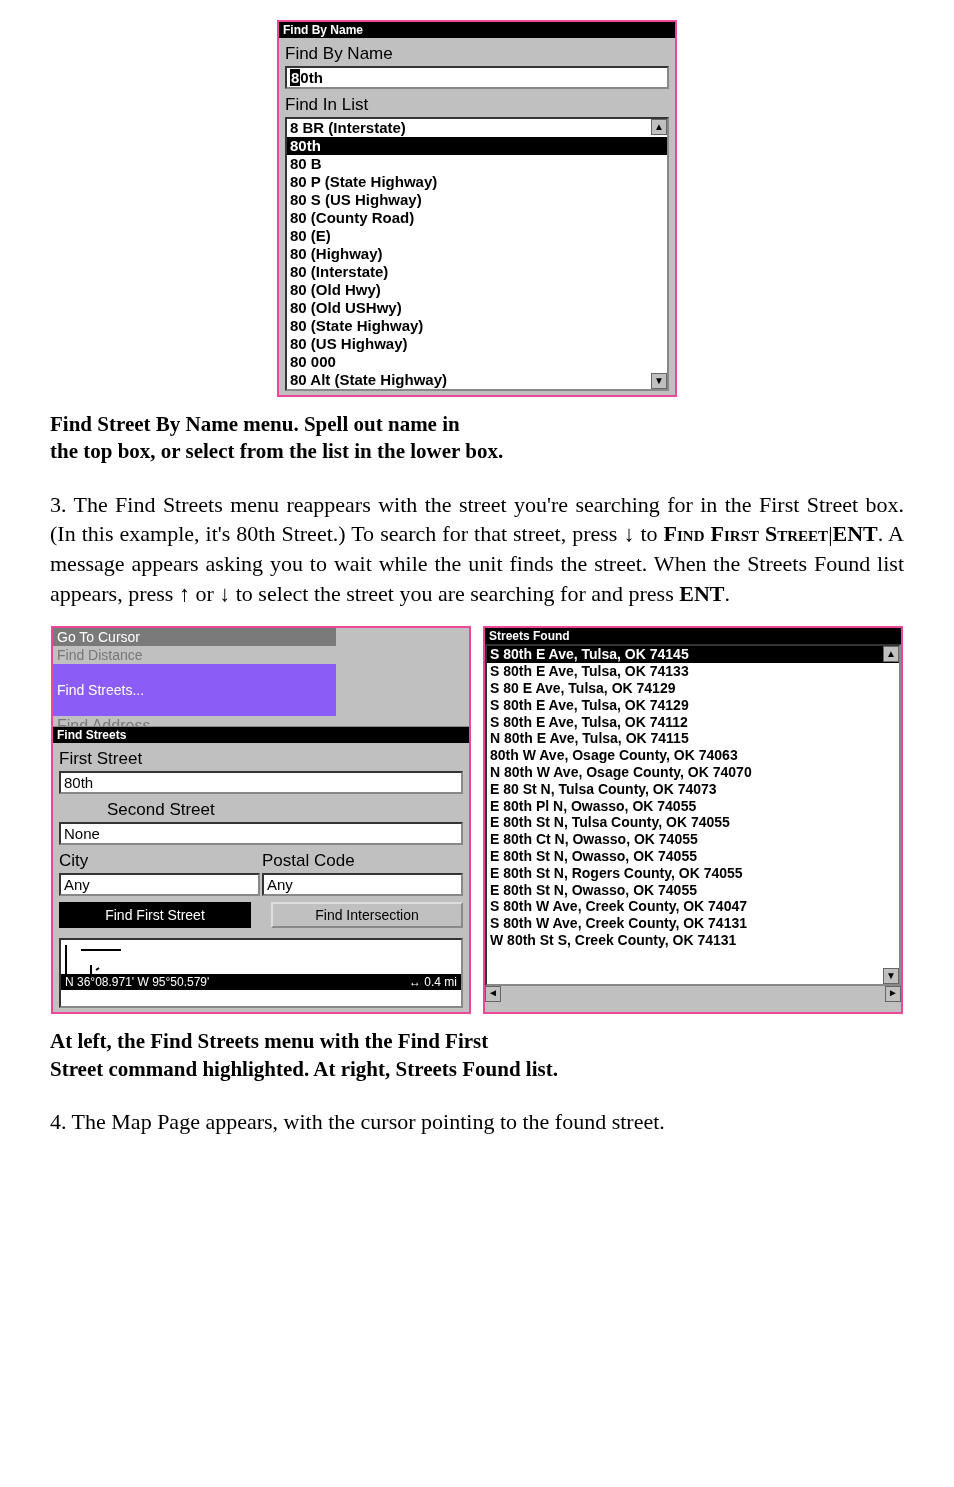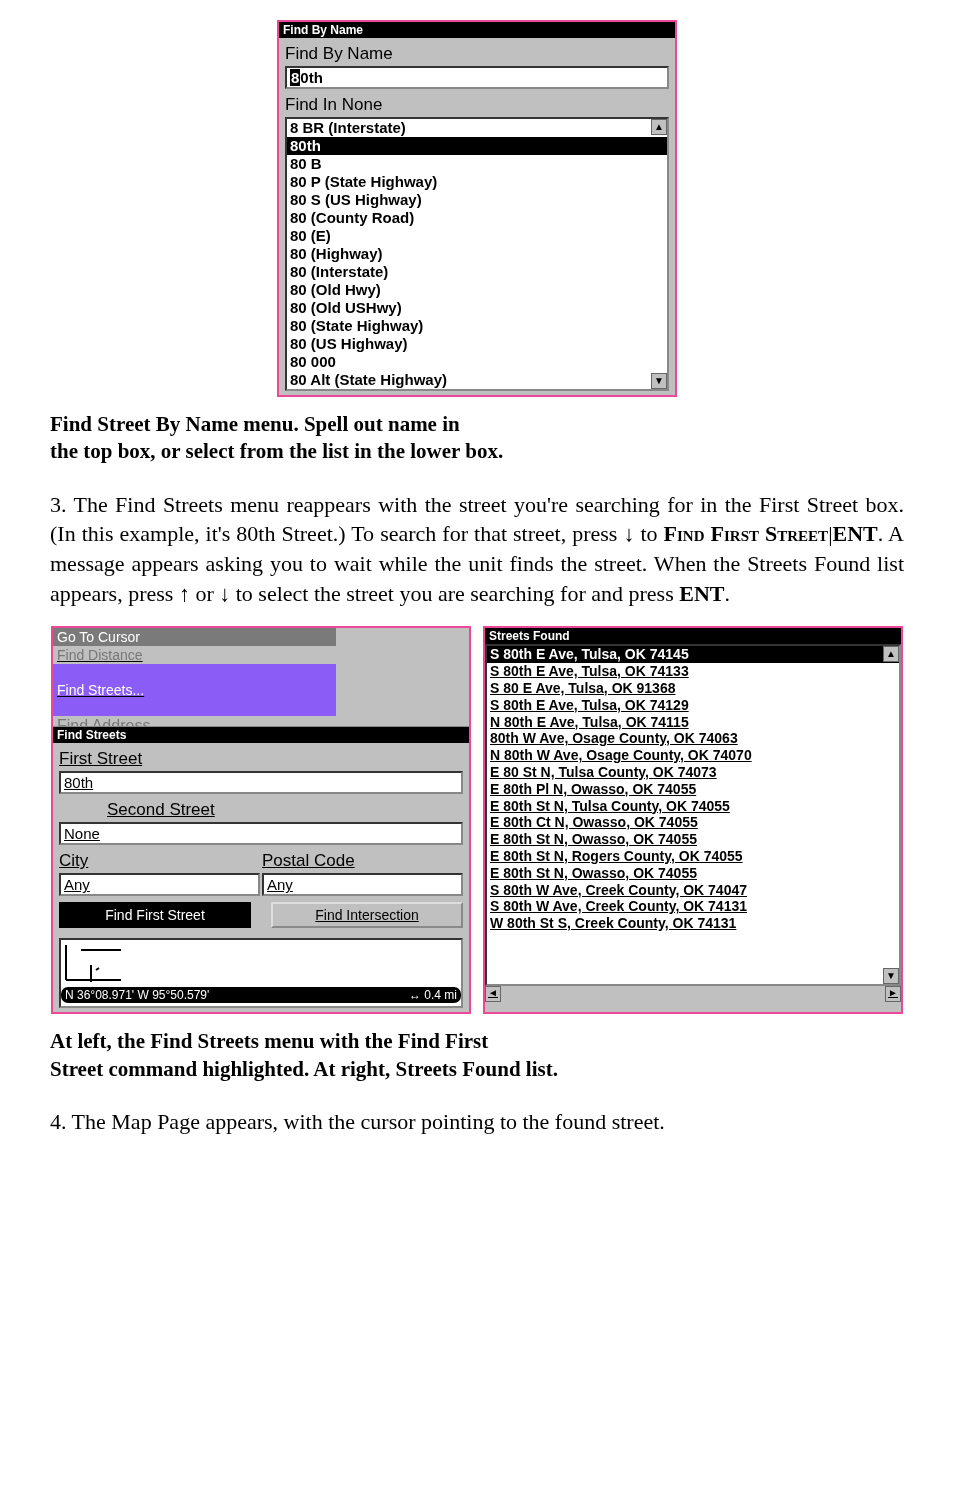--- a/index.html
+++ b/index.html
@@ -71,21 +71,21 @@
     text-align: justify;
     margin-bottom: 18px;
   }
   .small-caps { font-variant: small-caps; }
   .two-panels {
     display: flex;
     gap: 10px;
     justify-content: center;
     margin: 0 auto;
   }
-  .two-panels > .screenshot { width: 420px; text-decoration: underline; }
+  .two-panels > .screenshot { width: 420px; }
   .btn-ui {
     background: #c0c0c0;
     border: 2px outset #ddd;
     padding: 3px 8px;
     font-size: 14px;
     text-align: center;
   }
   .btn-row { display: flex; gap: 20px; margin-top: 6px; }
   .ghost-label { color: #777; }
   .ghost-sel { color: #fff; background: #7a7a7a; padding: 0 2px; }
@@ -93,36 +93,36 @@
   .col { flex: 1; }
   .mini-map {
     border: 2px inset #888;
     background: #fff;
     height: 70px;
     margin-top: 10px;
     position: relative;
     font-size: 10px;
   }
   .statusbar {
-    position: absolute; bottom: 3px; left: 0; right: 0;
+    position: absolute; bottom: 16px; left: 0; right: 0;
     background: #000; color: #fff; font-size: 12px;
-    padding: 1px 4px; display: flex; justify-content: space-between; border-radius: 7px;
+    padding: 1px 4px; display: flex; justify-content: space-between;
   }
 </style>
 </head>
 <body>
 
 <div class="screenshot" style="width:400px;">
   <div class="titlebar">Find By Name</div>
   <div class="panel-body">
     <div class="panel-label">Find By Name</div>
     <div class="text-input">
       <span class="input-sel">8</span><span>0th</span>
     </div>
-    <div class="panel-label" style="margin-top:6px;">Find In None</div>
+    <div class="panel-label" style="margin-top:6px;">Find In List</div>
     <div class="listbox" id="fbn-list">
       <div class="scroll-up">▲</div>
       <div class="scroll-down">▼</div>
     <div class="item">8 BR (Interstate)</div>
         <div class="item sel">80th</div>
         <div class="item">80  B</div>
         <div class="item">80  P (State Highway)</div>
         <div class="item">80  S (US Highway)</div>
         <div class="item">80 (County Road)</div>
         <div class="item">80 (E)</div>
@@ -188,22 +188,23 @@
     </div>
   </div>
 
   <div class="screenshot">
     <div class="titlebar">Streets Found</div>
     <div class="listbox" id="sf-list" style="height:342px;font-size:14px;">
       <div class="scroll-up">▲</div>
       <div class="scroll-down">▼</div>
     <div class="item sel">S 80th E Ave, Tulsa, OK 74145</div>
         <div class="item">S 80th E Ave, Tulsa, OK 74133</div>
-        <div class="item">S 80 E Ave, Tulsa, OK 91368</div>
+        <div class="item">S 80 E Ave, Tulsa, OK 74129</div>
         <div class="item">S 80th E Ave, Tulsa, OK 74129</div>
+        <div class="item">S 80th E Ave, Tulsa, OK 74112</div>
         <div class="item">N 80th E Ave, Tulsa, OK 74115</div>
         <div class="item">80th W Ave, Osage County, OK 74063</div>
         <div class="item">N 80th W Ave, Osage County, OK 74070</div>
         <div class="item">E 80 St N, Tulsa County, OK 74073</div>
         <div class="item">E 80th Pl N, Owasso, OK 74055</div>
         <div class="item">E 80th St N, Tulsa County, OK 74055</div>
         <div class="item">E 80th Ct N, Owasso, OK 74055</div>
         <div class="item">E 80th St N, Owasso, OK 74055</div>
         <div class="item">E 80th St N, Rogers County, OK 74055</div>
         <div class="item">E 80th St N, Owasso, OK 74055</div>

